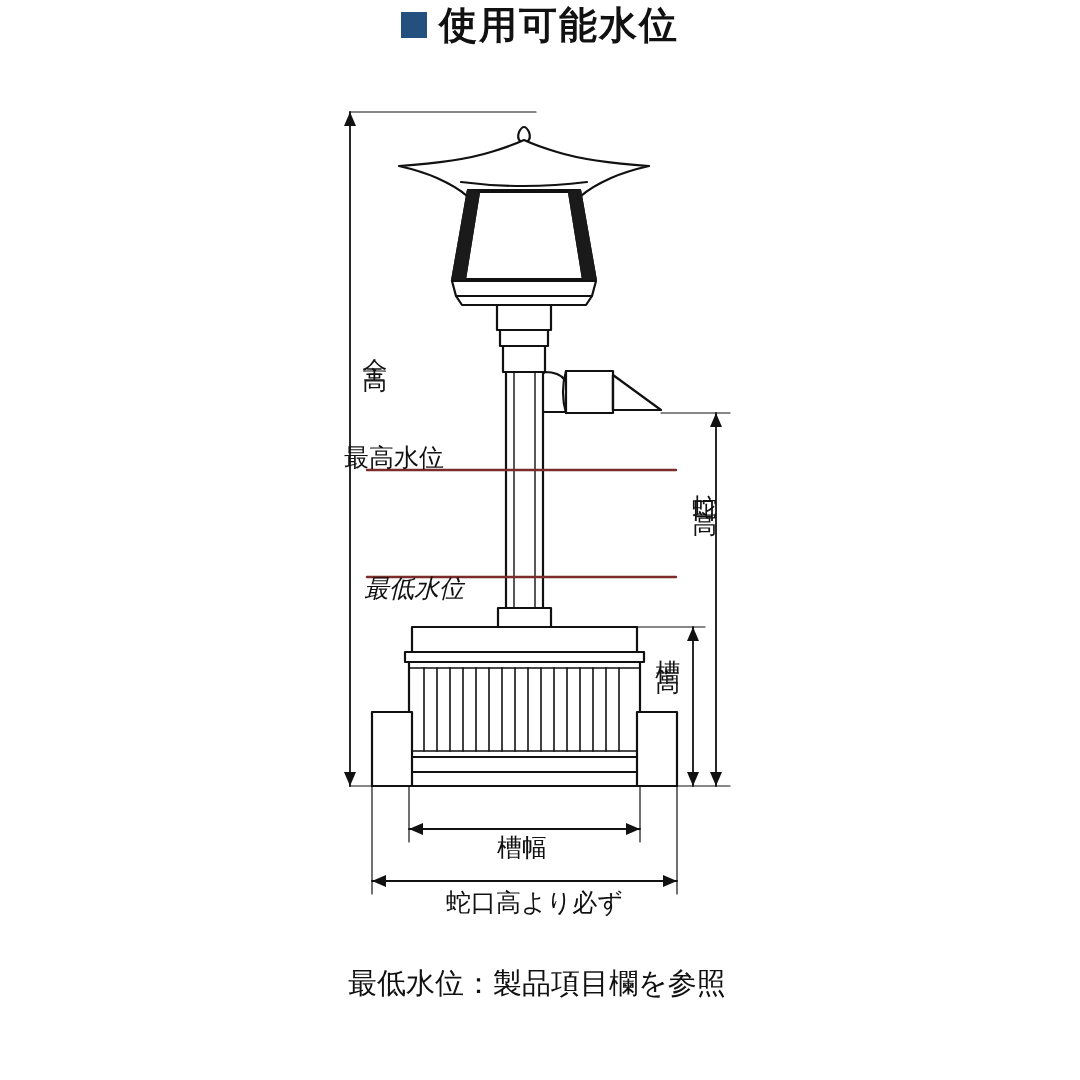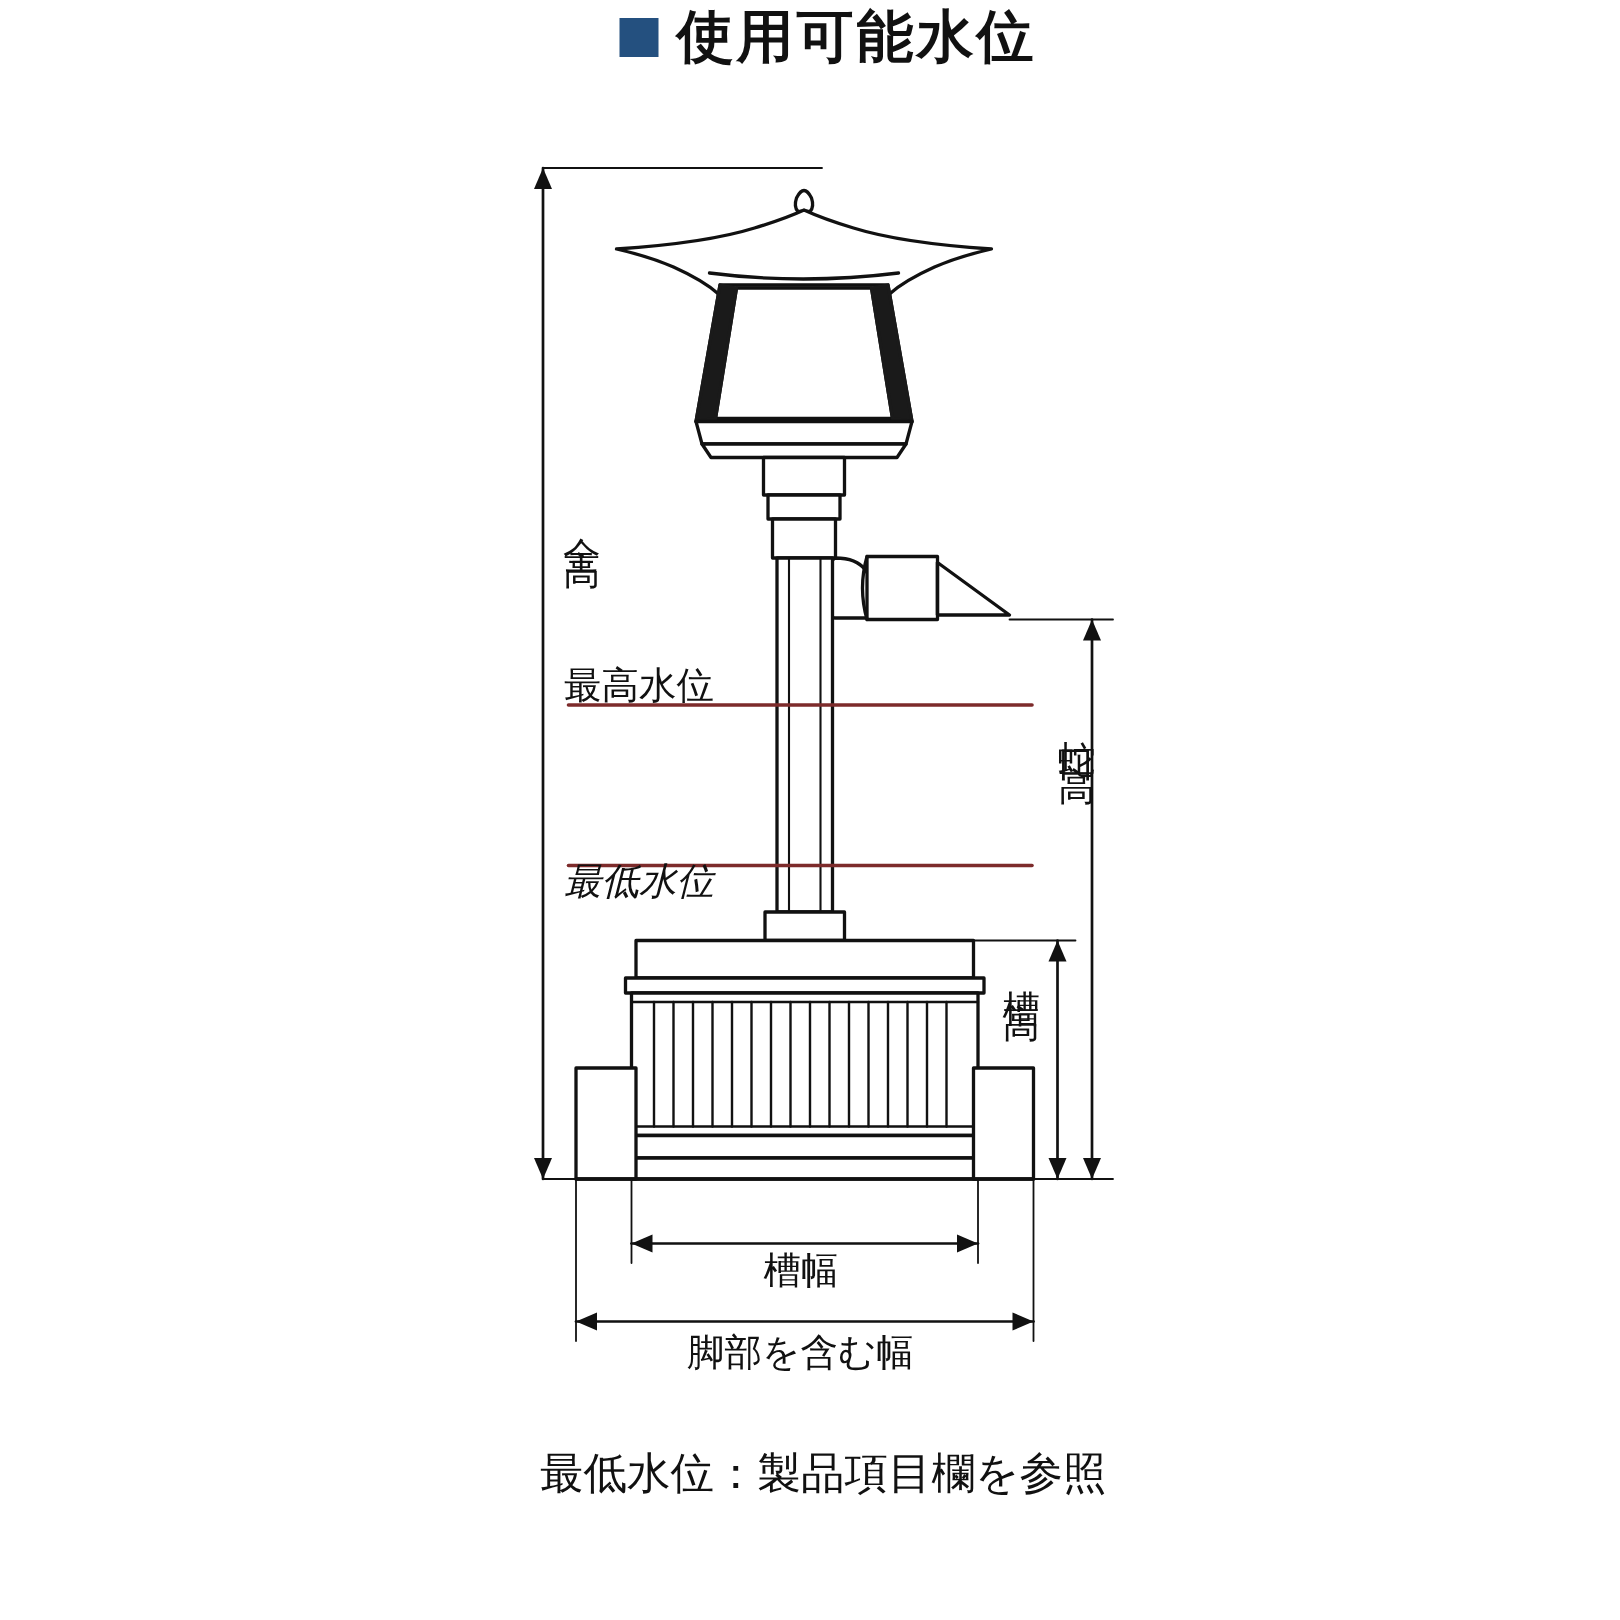--- a/index.html
+++ b/index.html
@@ -11,21 +11,20 @@
     width: 1080px;
     height: 1080px;
     font-family: "Liberation Sans", sans-serif;
     color: #1a1a1a;
     position: relative;
     overflow: hidden;
   }
   .page {
     position: absolute;
     inset: 0;
-    margin-left: 12px;
   }
   
   .title-row {
     position: absolute;
     left: 0;
     top: 6px;
     width: 1080px;
     display: flex;
     align-items: center;
     justify-content: center;
@@ -67,21 +66,21 @@
   }
   .lbl-vert {
     writing-mode: vertical-rl;
     text-orientation: upright;
     letter-spacing: 8px;
     font-size: 25px;
   }
 
   
   #lbl-total-height { left: 362px; top: 338px; }
-  #lbl-max-water    { left: 364px; top: 444px; }
+  #lbl-max-water    { left: 344px; top: 444px; }
   #lbl-min-water    { left: 364px; top: 575px; font-style: italic; }
   #lbl-spout-height { left: 692px; top: 474px; }
   #lbl-tank-height  { left: 655px; top: 640px; }
   #lbl-tank-width   { left: 497px; top: 834px; }
   #lbl-foot-width   { left: 446px; top: 889px; }
 
   
   .notes {
     position: absolute;
     left: 348px;
@@ -217,20 +216,20 @@
     <div class="lbl" id="lbl-max-water">最高水位</div>
 
     <div class="lbl" id="lbl-min-water">最低水位</div>
 
     <div class="lbl lbl-vert" id="lbl-spout-height">蛇口高</div>
 
     <div class="lbl lbl-vert" id="lbl-tank-height">槽高</div>
 
     <div class="lbl" id="lbl-tank-width">槽幅</div>
 
-    <div class="lbl" id="lbl-foot-width">脚部を含む幅</div>
+    <div class="lbl" id="lbl-foot-width">蛇口高より必ず</div>
   </div>
 
   <div class="notes">
     <div class="line">最低水位：製品項目欄を参照</div>
   </div>
 
 </div>
 
 </body></html>

